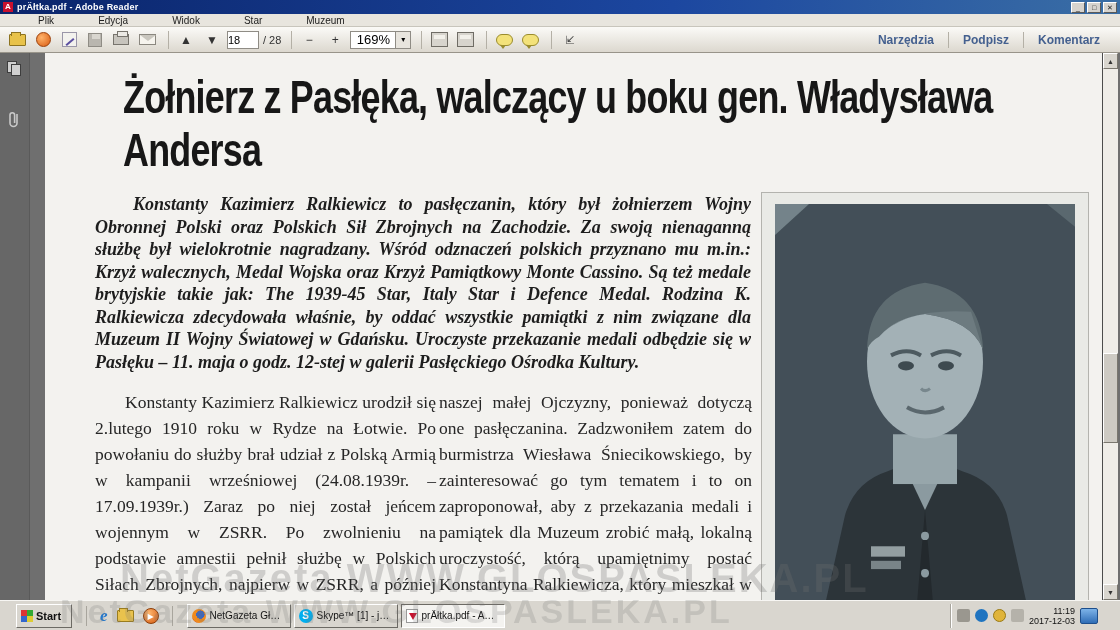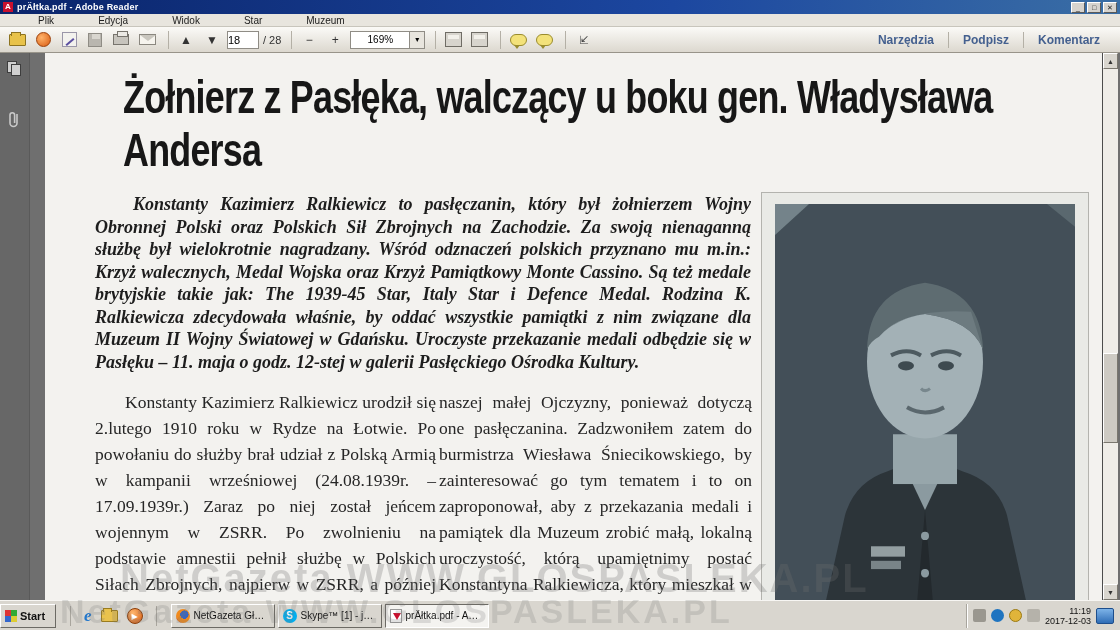--- a/index.html
+++ b/index.html
@@ -39,21 +39,21 @@
   .ic-pen:before{content:"";position:absolute;left:2px;top:8px;width:10px;height:2px;background:#5b4fa0;transform:rotate(-40deg);}
   .ic-save{width:14px;height:14px;background:#b9b6af;border:1px solid #8f8c85;position:relative;}
   .ic-save:before{content:"";position:absolute;left:3px;top:0;width:8px;height:5px;background:#d9d6cf;}
   .ic-print{width:16px;height:11px;background:#c7c4bd;border:1px solid #77746d;position:relative;}
   .ic-print:before{content:"";position:absolute;left:3px;top:-4px;width:9px;height:4px;background:#eceae5;border:1px solid #77746d;}
   .ic-mail{width:17px;height:11px;background:#f6f4ee;border:1px solid #8a877f;position:relative;}
   .ic-mail:before{content:"";position:absolute;left:0;top:0;border-left:8px solid transparent;border-right:8px solid transparent;border-top:6px solid #c9c6be;}
   .pagebox{width:32px;height:18px;background:#fff;border:1px solid #8f8c85;font-size:11px;
     text-align:left;font-family:"Liberation Sans",sans-serif;padding:0;margin-right:4px;}
   .slashlabel{font-size:11px;color:#333;margin-right:4px;white-space:nowrap;}
-  .zoombox{width:60px;height:18px;background:#fff;border:1px solid #8f8c85;font-size:10px;
+  .zoombox{width:46px;height:18px;background:#fff;border:1px solid #8f8c85;font-size:13px;
     display:flex;align-items:center;justify-content:center;margin-right:0;}
   .zoomdrop{width:15px;height:18px;border:1px solid #8f8c85;border-left:none;background:#e8e5de;
     font-size:8px;display:flex;align-items:center;justify-content:center;margin-right:4px;}
   .ic-view{width:17px;height:15px;background:#d7d4cd;border:1px solid #6f6c65;position:relative;}
   .ic-view:before{content:"";position:absolute;left:2px;top:2px;right:2px;height:4px;background:#f2f0ea;}
   .ic-bubble{width:17px;height:12px;background:#f3e27a;border:1px solid #9a8c2e;border-radius:6px;position:relative;}
   .ic-bubble:after{content:"";position:absolute;left:3px;bottom:-4px;border-left:3px solid transparent;border-right:3px solid transparent;border-top:4px solid #9a8c2e;}
   .ic-expand{font-size:11px;color:#444;transform:rotate(90deg);}
   .tb-right{margin-left:auto;display:flex;align-items:center;}
   .tb-link{font-size:12px;font-weight:bold;color:#44608f;padding:0 14px;white-space:nowrap;}
@@ -102,21 +102,21 @@
   .sc-btn{position:absolute;left:0;width:15px;height:16px;background:#d9d6cf;
     border:1px solid;border-color:#fff #7a776f #7a776f #fff;font-size:7px;color:#333;
     display:flex;align-items:center;justify-content:center;}
   .sc-up{top:0;}
   .sc-down{bottom:0;}
   .sc-thumb{position:absolute;left:0;top:300px;width:15px;height:90px;background:#cdcac3;
     border:1px solid;border-color:#fff #7a776f #7a776f #fff;}
 
   
   .taskbar{position:absolute;left:0;top:600px;width:1120px;height:30px;background:#d9d6cf;
-    border-top:1px solid #f7f6f3;display:flex;align-items:center;padding:0 0;z-index:10;}
+    border-top:1px solid #f7f6f3;display:flex;align-items:center;padding:0 16px;z-index:10;}
   .start-btn{width:56px;height:24px;background:#d9d6cf;border:1px solid;
     border-color:#fff #6c6a64 #6c6a64 #fff;display:flex;align-items:center;gap:3px;
     padding:0 4px;flex:0 0 auto;}
   .flag{width:12px;height:12px;display:grid;grid-template-columns:6px 6px;grid-template-rows:6px 6px;}
   .flag i{display:block;}
   .f1{background:#d33;} .f2{background:#3a3;} .f3{background:#36c;} .f4{background:#dc3;}
   .start-label{font-size:11px;font-weight:bold;color:#111;}
   .ql{display:flex;align-items:center;gap:9px;margin:0 10px;flex:0 0 auto;}
   .ql-sep{width:1px;height:20px;background:#a8a59d;margin:0 4px;}
   .ie-ico{font-family:"Liberation Serif",serif;font-style:italic;font-weight:bold;

